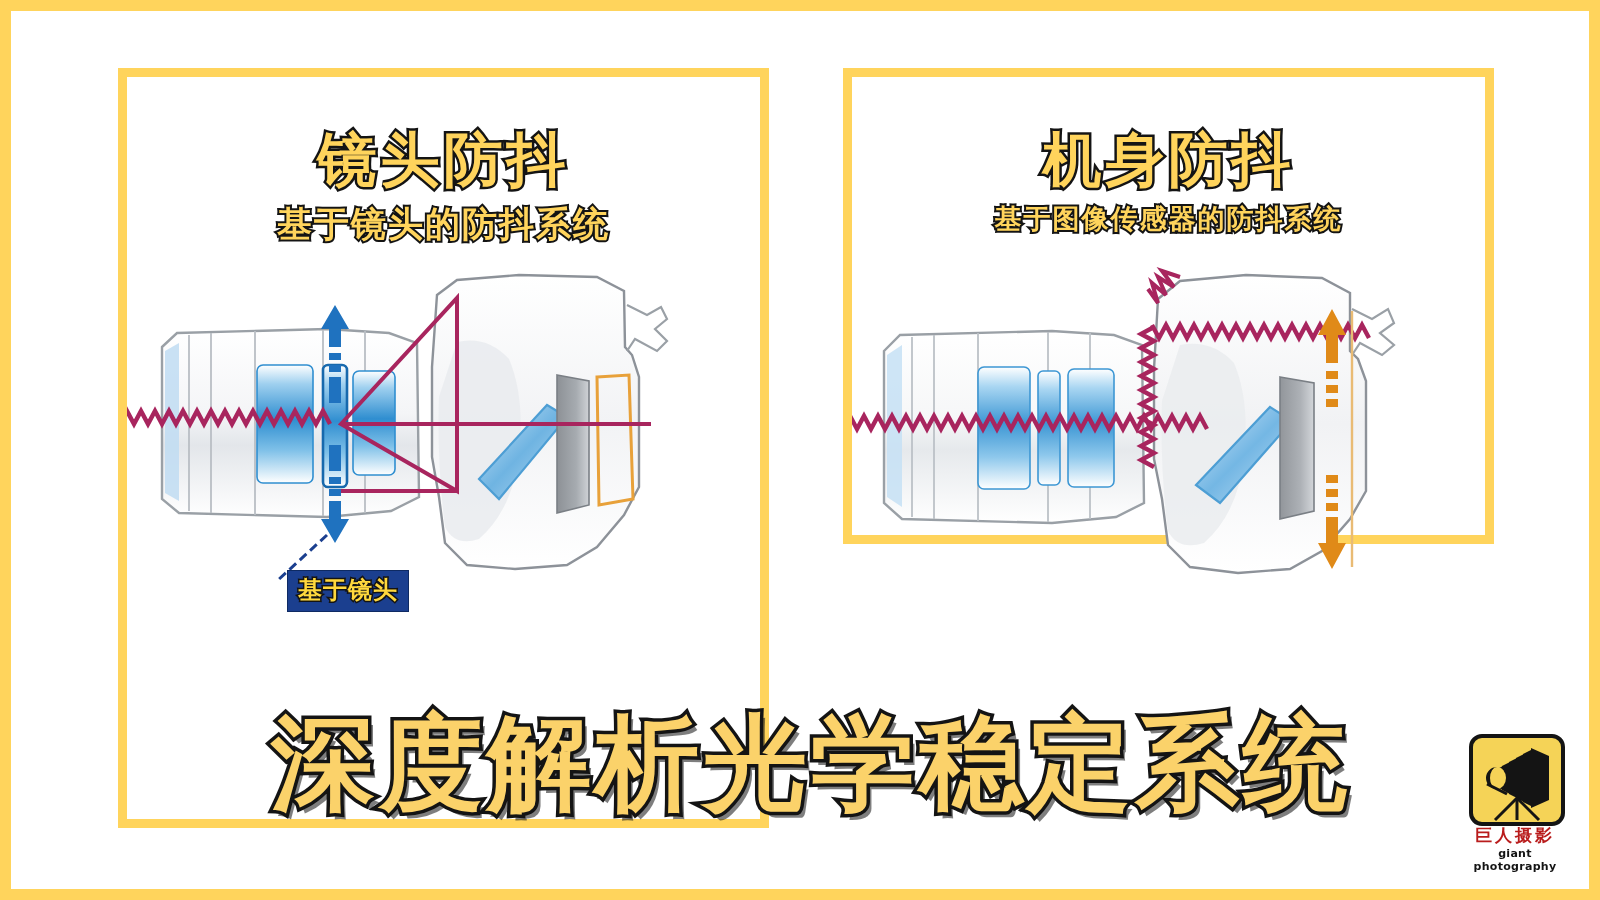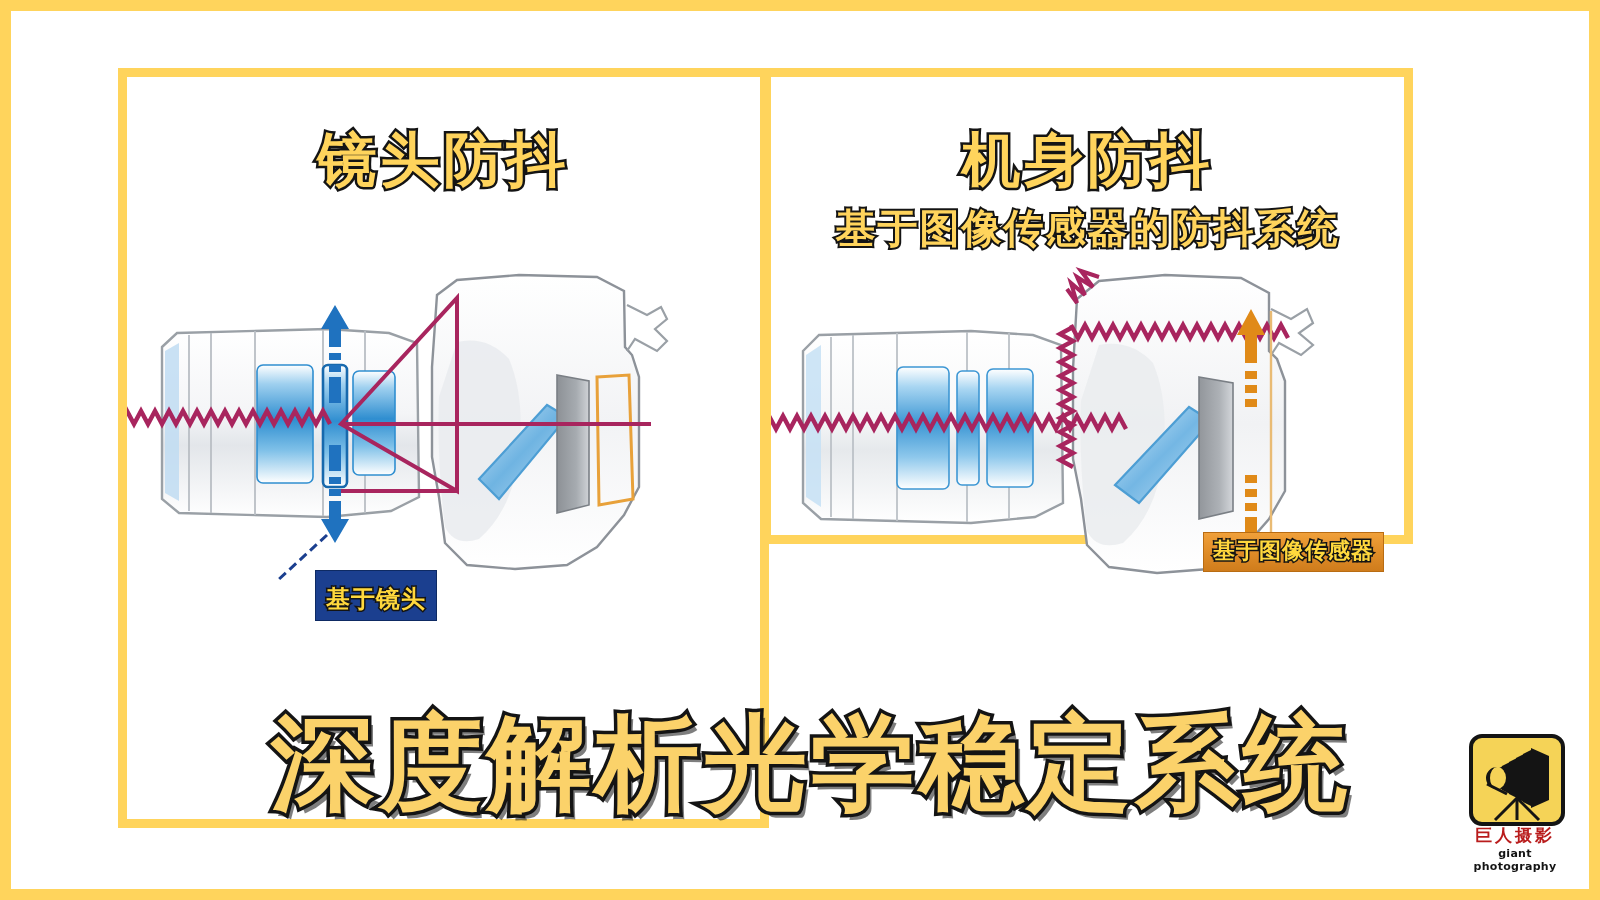--- a/index.html
+++ b/index.html
@@ -17,35 +17,35 @@
     border:11px solid #ffd45c;
   }
   
   .panel{
     position:absolute;
     box-sizing:border-box;
     border:9px solid #ffd45c;
     background:#ffffff;
   }
   #panel-lens{left:107px;top:57px;width:651px;height:760px;}
-  #panel-body{left:751px;top:57px;width:651px;height:476px;}
+  #panel-body{left:832px;top:57px;width:651px;height:476px;}
 
   
   .t-main,.t-sub{
     position:absolute;left:0;right:0;text-align:center;
     font-family:"DejaVu Sans","Liberation Sans",sans-serif;
     font-weight:bold;color:#ffd45c;
     white-space:nowrap;
     -webkit-text-stroke:5px #141414;
     paint-order:stroke fill;
     letter-spacing:2px;
   }
   .t-main{top:44px;font-size:59px;letter-spacing:4px;}
   .t-sub{top:124px;font-size:35px;-webkit-text-stroke:4px #141414;}
-  #panel-body .t-sub{font-size:40px;}
+  #panel-body .t-sub{font-size:27px;}
 
   
   #bottom-title{
     position:absolute;left:0;width:1600px;top:684px;
     text-align:center;
     font-family:"DejaVu Sans","Liberation Sans",sans-serif;
     font-weight:bold;
     font-size:104px;
     letter-spacing:4px;
     color:#fbd26a;
@@ -80,39 +80,39 @@
   .callout{
     position:absolute;
     font-family:"DejaVu Sans","Liberation Sans",sans-serif;
     font-weight:bold;color:#ffd83d;
     white-space:nowrap;
     -webkit-text-stroke:3px #141414;
     paint-order:stroke fill;
   }
   #callout-lens{
     left:160px;top:493px;font-size:24px;letter-spacing:1px;
-    background:#1b3f8f;padding:12px 10px 5px;
+    background:#1b3f8f;padding:3px 10px 5px;
     border:1px solid #0e2a63;
-    margin-left:28px;
   }
   #callout-sensor{
     left:432px;top:455px;font-size:22px;letter-spacing:1px;
     background:linear-gradient(180deg,#f0a03a 0%,#e08d28 50%,#cf7c1c 100%);
     padding:3px 9px 5px;
     border:1px solid #b96c12;
   }
 </style>
 </head>
 <body>
 
 <div id="stage">
 
   <div class="panel" id="panel-lens">
 
     <div class="t-main">镜头防抖</div>
+    <div class="t-sub">基于镜头的防抖系统</div>
 
     <div class="diagram">
       <svg viewBox="0 0 633 400" width="633" height="400">
         <defs>
           <linearGradient id="barrelGradL" x1="0" y1="0" x2="0" y2="1">
             <stop offset="0%" stop-color="#ffffff"></stop>
             <stop offset="45%" stop-color="#f4f5f7"></stop>
             <stop offset="62%" stop-color="#e3e6ea"></stop>
             <stop offset="100%" stop-color="#ffffff"></stop>
           </linearGradient>
@@ -295,21 +295,20 @@
           <rect x="474" y="152" width="12" height="8"></rect>
           <rect x="474" y="228" width="12" height="8"></rect>
           <rect x="474" y="242" width="12" height="8"></rect>
           <rect x="474" y="256" width="12" height="8"></rect>
           <path d="M474 270 L486 270 L486 296 L494 296 L480 322 L466 296 L474 296 Z"></path>
         </g>
         <path d="M500 64 L500 320" fill="none" stroke="#e9bb74" stroke-width="2.4"></path>
       </svg>
     </div>
 
-    <div class="callout" id="callout-sensor">基于图像传感器</div>
   </div>
 
   <div id="bottom-title">深度解析光学稳定系统</div>
 
   <div id="logo">
     <div id="logo-mark">
       <svg viewBox="0 0 88 84" width="88" height="84">
         <g fill="#141414">
           <path d="M58 10 L76 18 L76 62 L58 70 Z"></path>
           <path d="M50 16 L58 12 L58 68 L50 64 Z"></path>

